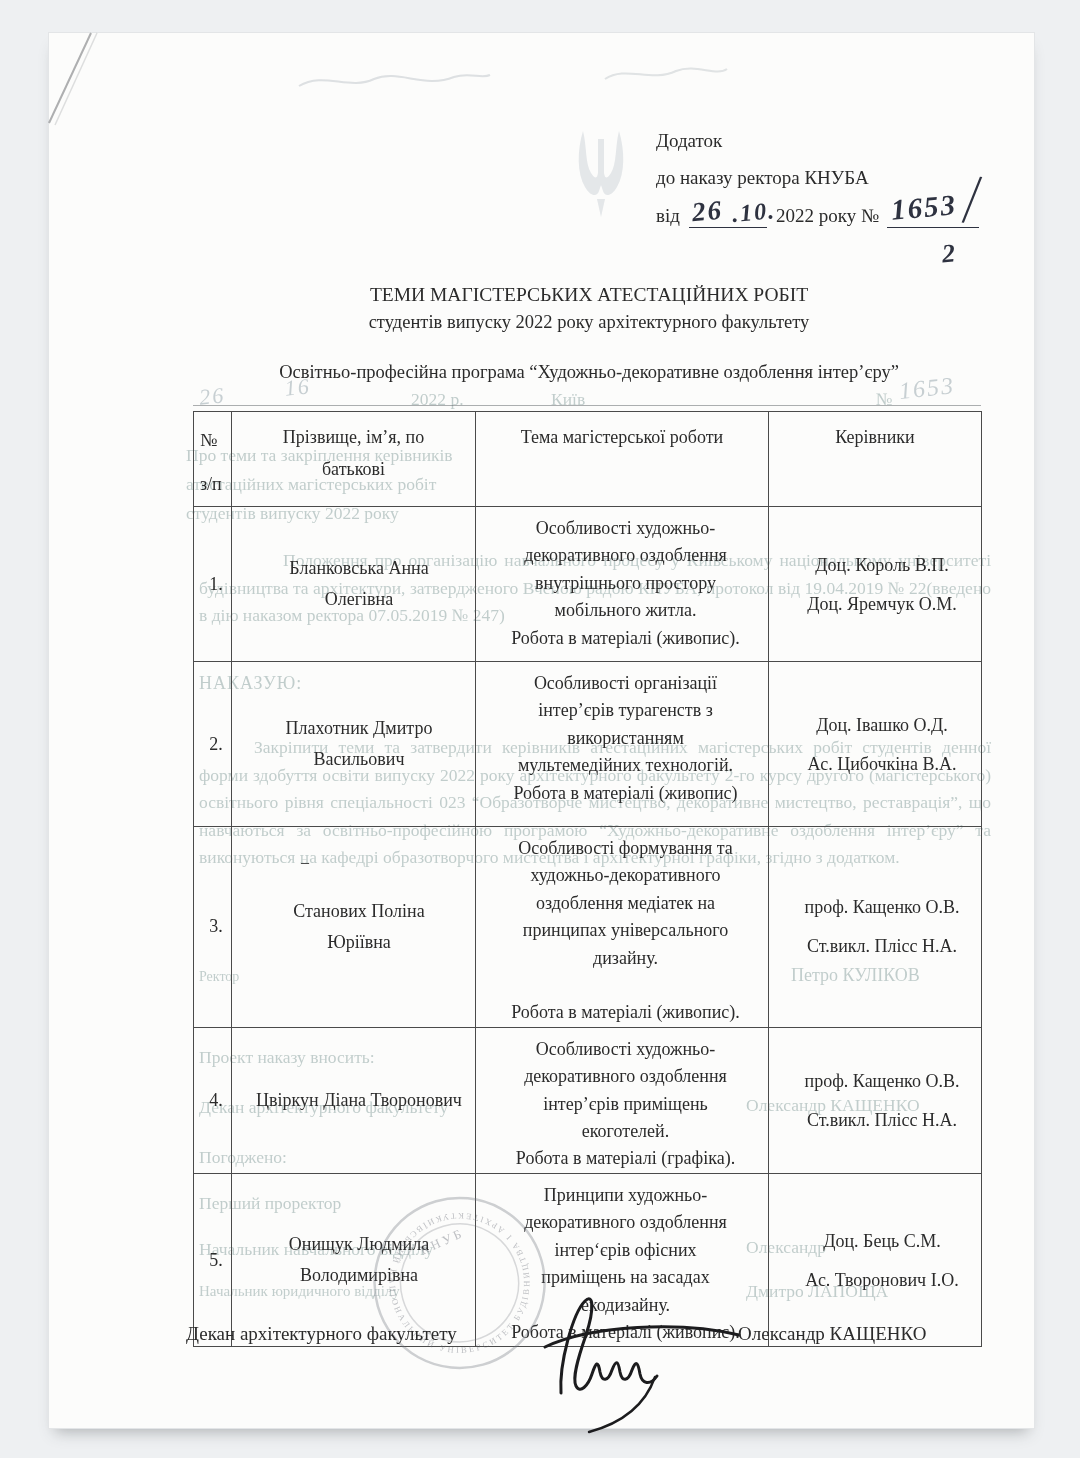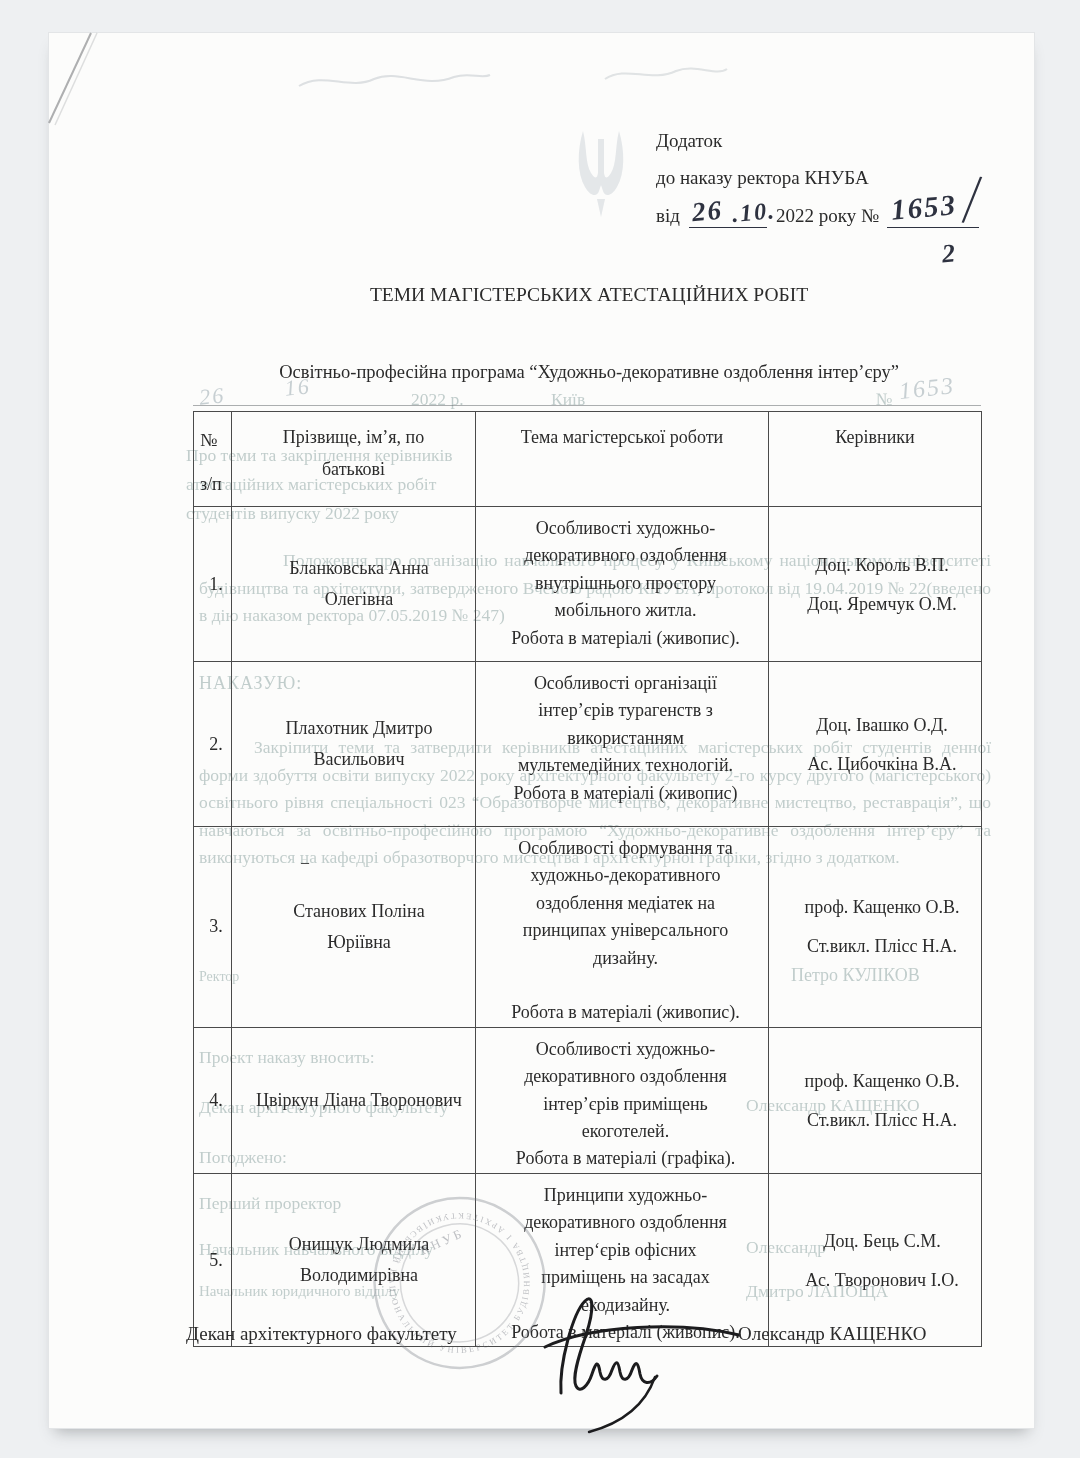--- a/index.html
+++ b/index.html
@@ -75,20 +75,21 @@
   <div class="abs hand" style="left:683px;top:166px;font-size:24px;">.10.</div>
   <div class="abs underline-bar" style="left:640px;top:194px;width:78px;"></div>
   <div class="abs" style="left:727px;top:172px;font-size:19px;">2022 року №</div>
   <div class="abs hand" style="left:842px;top:158px;font-size:29px;">1653</div>
   <div class="abs underline-bar" style="left:838px;top:194px;width:92px;"></div>
   <div class="abs hand" style="left:918px;top:148px;font-size:34px;transform:rotate(8deg) scaleY(2.1);">/</div>
   <div class="abs hand" style="left:893px;top:206px;font-size:26px;">2</div>
 
 
   <div class="abs centerblock" style="top:251px;font-size:19.5px;">ТЕМИ МАГІСТЕРСЬКИХ АТЕСТАЦІЙНИХ РОБІТ</div>
+  <div class="abs centerblock" style="top:279px;font-size:18.5px;">студентів випуску 2022 року архітектурного факультету</div>
   <div class="abs centerblock" style="top:329px;font-size:18.5px;">Освітньо-професійна  програма “Художньо-декоративне оздоблення інтер’єру”</div>
 
   <div class="abs hand-ghost" style="left:150px;top:346px;font-size:22px;white-space:pre;">26        16</div>
   <div class="abs ghost" style="left:362px;top:356px;font-size:17.5px;">2022 р.</div>
   <div class="abs ghost" style="left:502px;top:356px;font-size:17.5px;">Київ</div>
   <div class="abs ghost" style="left:827px;top:356px;font-size:17.5px;">№</div>
   <div class="abs hand-ghost" style="left:850px;top:342px;font-size:24px;">1653</div>
 
   <div class="abs ghost preline gline" style="left:137px;top:408px;line-height:29px;">Про теми та закріплення керівників
 атестаційних магістерських робіт

